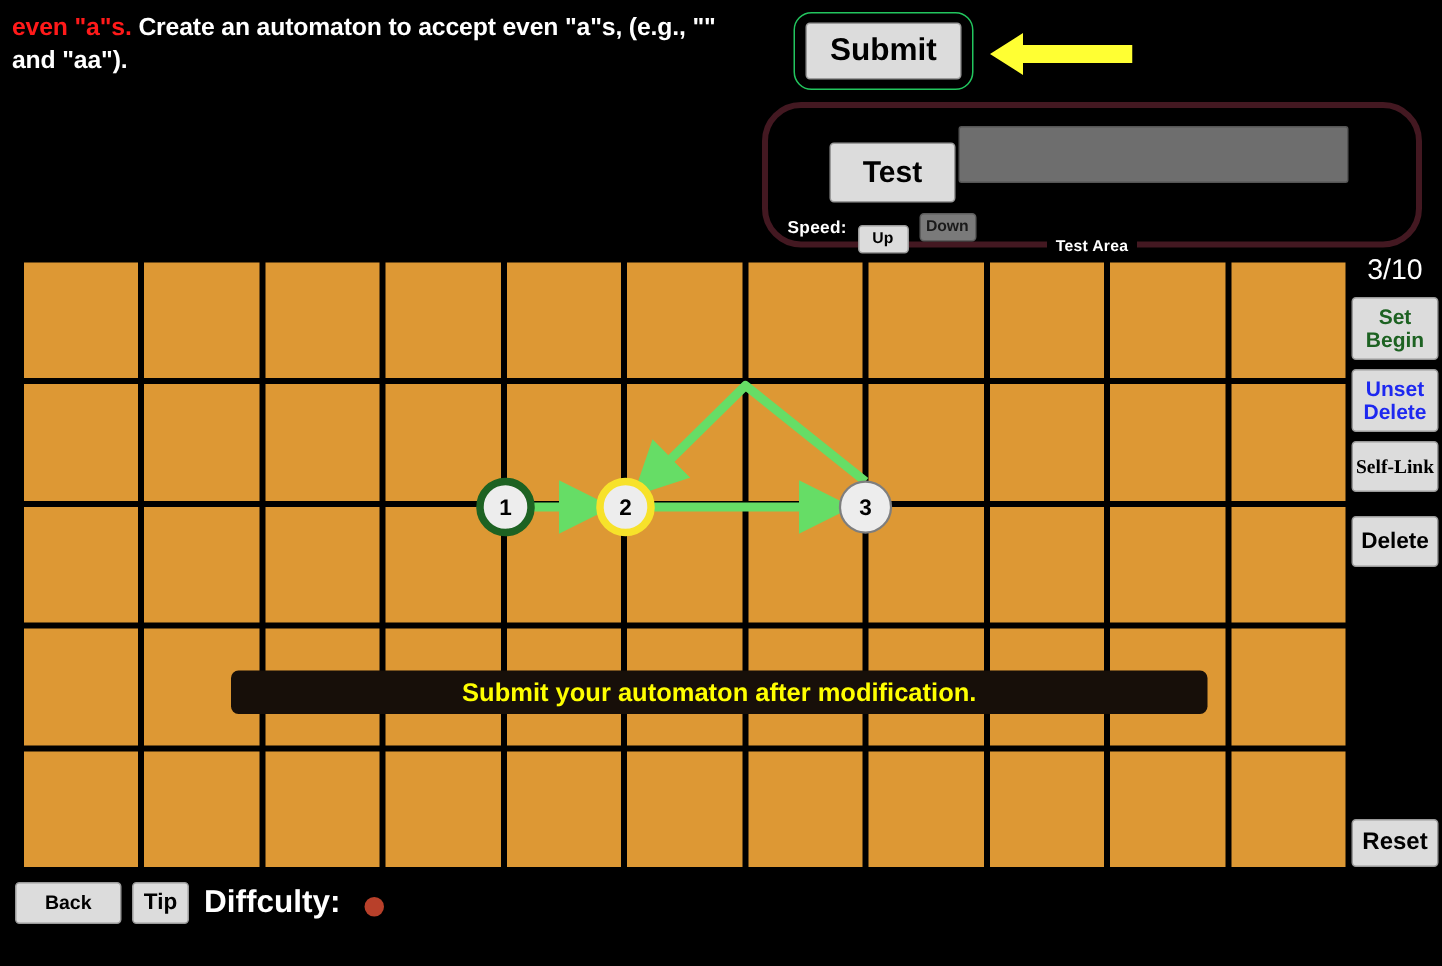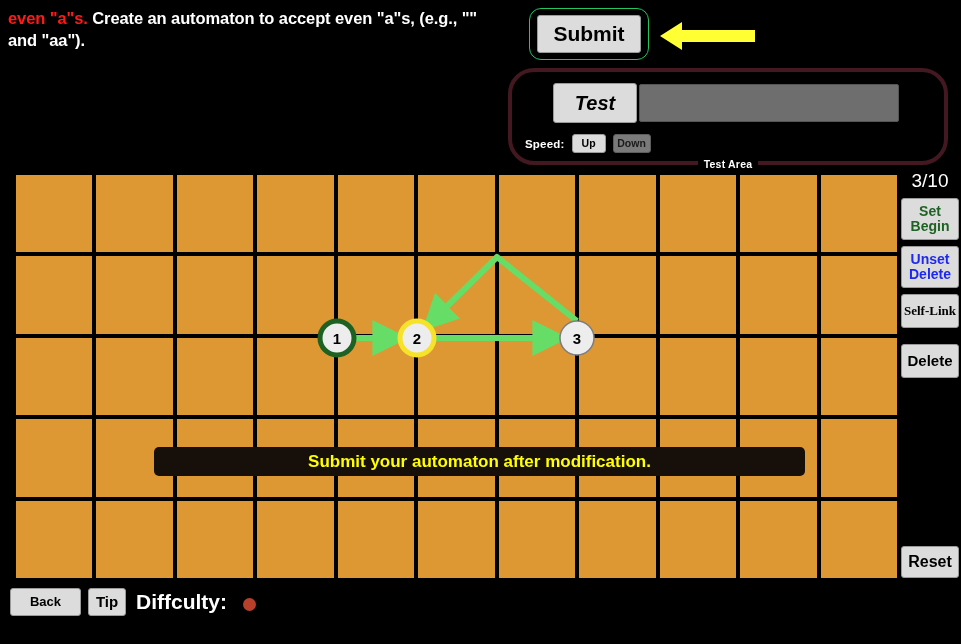--- a/index.html
+++ b/index.html
@@ -51,28 +51,28 @@
   .arrow-hint { position: absolute; left: 660px; top: 20px; width: 95px; height: 32px; }
 
   
   .test-area {
     position: absolute; left: 508px; top: 68px;
     width: 440px; height: 97px;
     border: 4px solid #431821;
     border-radius: 26px;
     background: transparent;
   }
-  #test-button { position: absolute; left: 41px; top: 11px; width: 84px; height: 40px; font-size: 20px; font-style: italic; }
+  #test-button { position: absolute; left: 41px; top: 23px; width: 84px; height: 40px; font-size: 20px; }
   #test-input {
     position: absolute; left: 127px; top: 12px; width: 260px; height: 38px;
     background: #6e6e6e; border: 1px solid #555; border-radius: 2px;
   }
   .speed-row { position: absolute; left: 13px; top: 62px; display: flex; align-items: center; gap: 7px; }
   .speed-label { color: #fff; font-size: 11.5px; font-weight: bold; letter-spacing: 0.2px; }
-  #speed-up { width: 34px; height: 19px; font-size: 10.5px; }
+  #speed-up { width: 34px; height: 19px; font-size: 10.5px; margin-top: 16px; }
   #speed-down { width: 38px; height: 19px; font-size: 10.5px; }
   .legend {
     position: absolute; left: 0; right: 0; bottom: -11px;
     text-align: center;
   }
   .legend span {
     background: #000; color: #fff; font-size: 10.5px; font-weight: bold;
     padding: 1px 6px; letter-spacing: 0.2px;
   }
 

